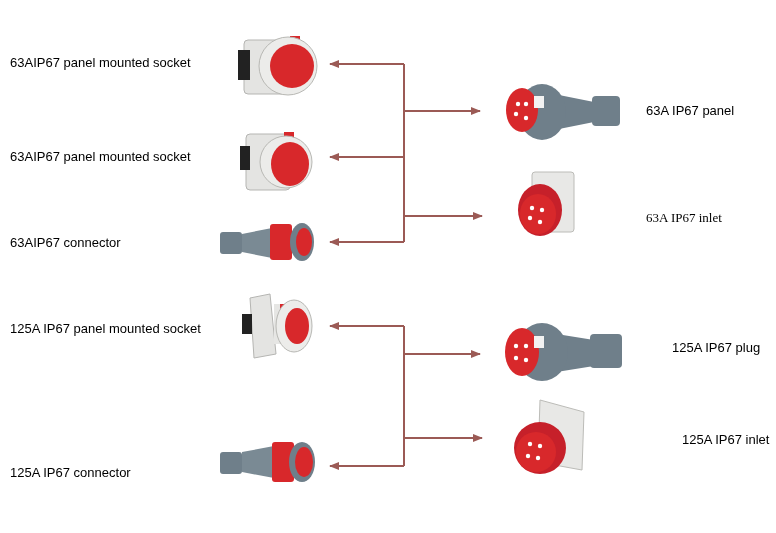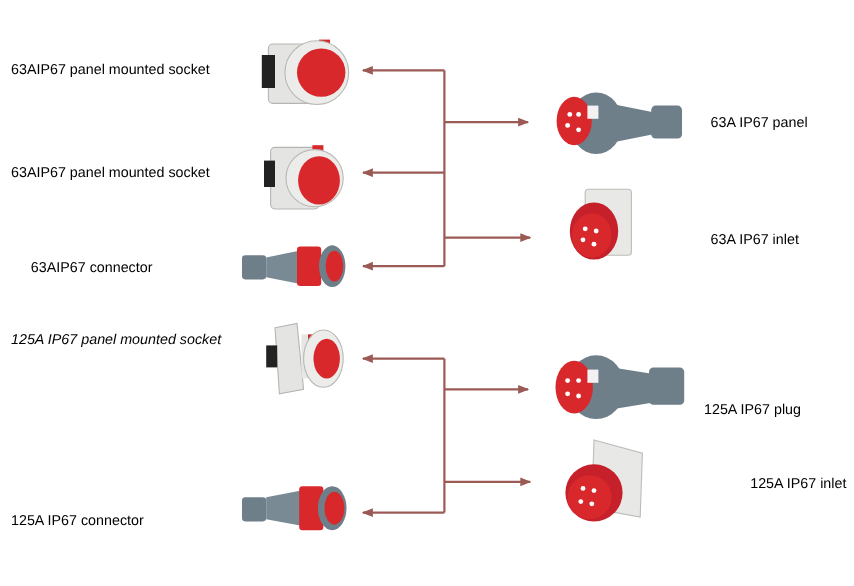--- a/index.html
+++ b/index.html
@@ -7,27 +7,27 @@
   .label{position:absolute;font-size:13px;line-height:17px;white-space:nowrap;}
   svg{position:absolute;left:0;top:0;}
 </style>
 </head>
 <body>
 
 <div class="label" style="left:10px;top:54px;">63AIP67 panel mounted socket</div>
 <div class="label" style="left:10px;top:148px;">
   <div>63AIP67 panel mounted socket</div>
 </div>
-<div class="label" style="left:28px;top:234px;">63AIP67 connector</div>
-<div class="label" style="left:10px;top:300px;font-style:italic;">125A IP67 panel mounted socket</div>
+<div class="label" style="left:10px;top:234px;">63AIP67 connector</div>
+<div class="label" style="left:10px;top:320px;">125A IP67 panel mounted socket</div>
 <div class="label" style="left:10px;top:464px;">125A IP67 connector</div>
 
 <div class="label" style="left:646px;top:102px;">63A IP67 panel</div>
-<div class="label" style="left:646px;top:209px;">63A IP67 inlet</div>
-<div class="label" style="left:640px;top:339px;margin-top:24px;">125A IP67 plug</div>
+<div class="label" style="left:646px;top:209px;font-family:Liberation Serif, serif;">63A IP67 inlet</div>
+<div class="label" style="left:672px;top:339px;">125A IP67 plug</div>
 <div class="label" style="left:682px;top:431px;">125A IP67 inlet</div>
 
 <svg width="776" height="533" viewBox="0 0 776 533">
   <defs>
     <marker id="ah" markerWidth="10" markerHeight="8" refX="9" refY="4" orient="auto" markerUnits="userSpaceOnUse">
       <path d="M0,0 L10,4 L0,8 Z" fill="#9b5a55"></path>
     </marker>
   </defs>
 
   <g stroke="#9b5a55" stroke-width="2" fill="none">

